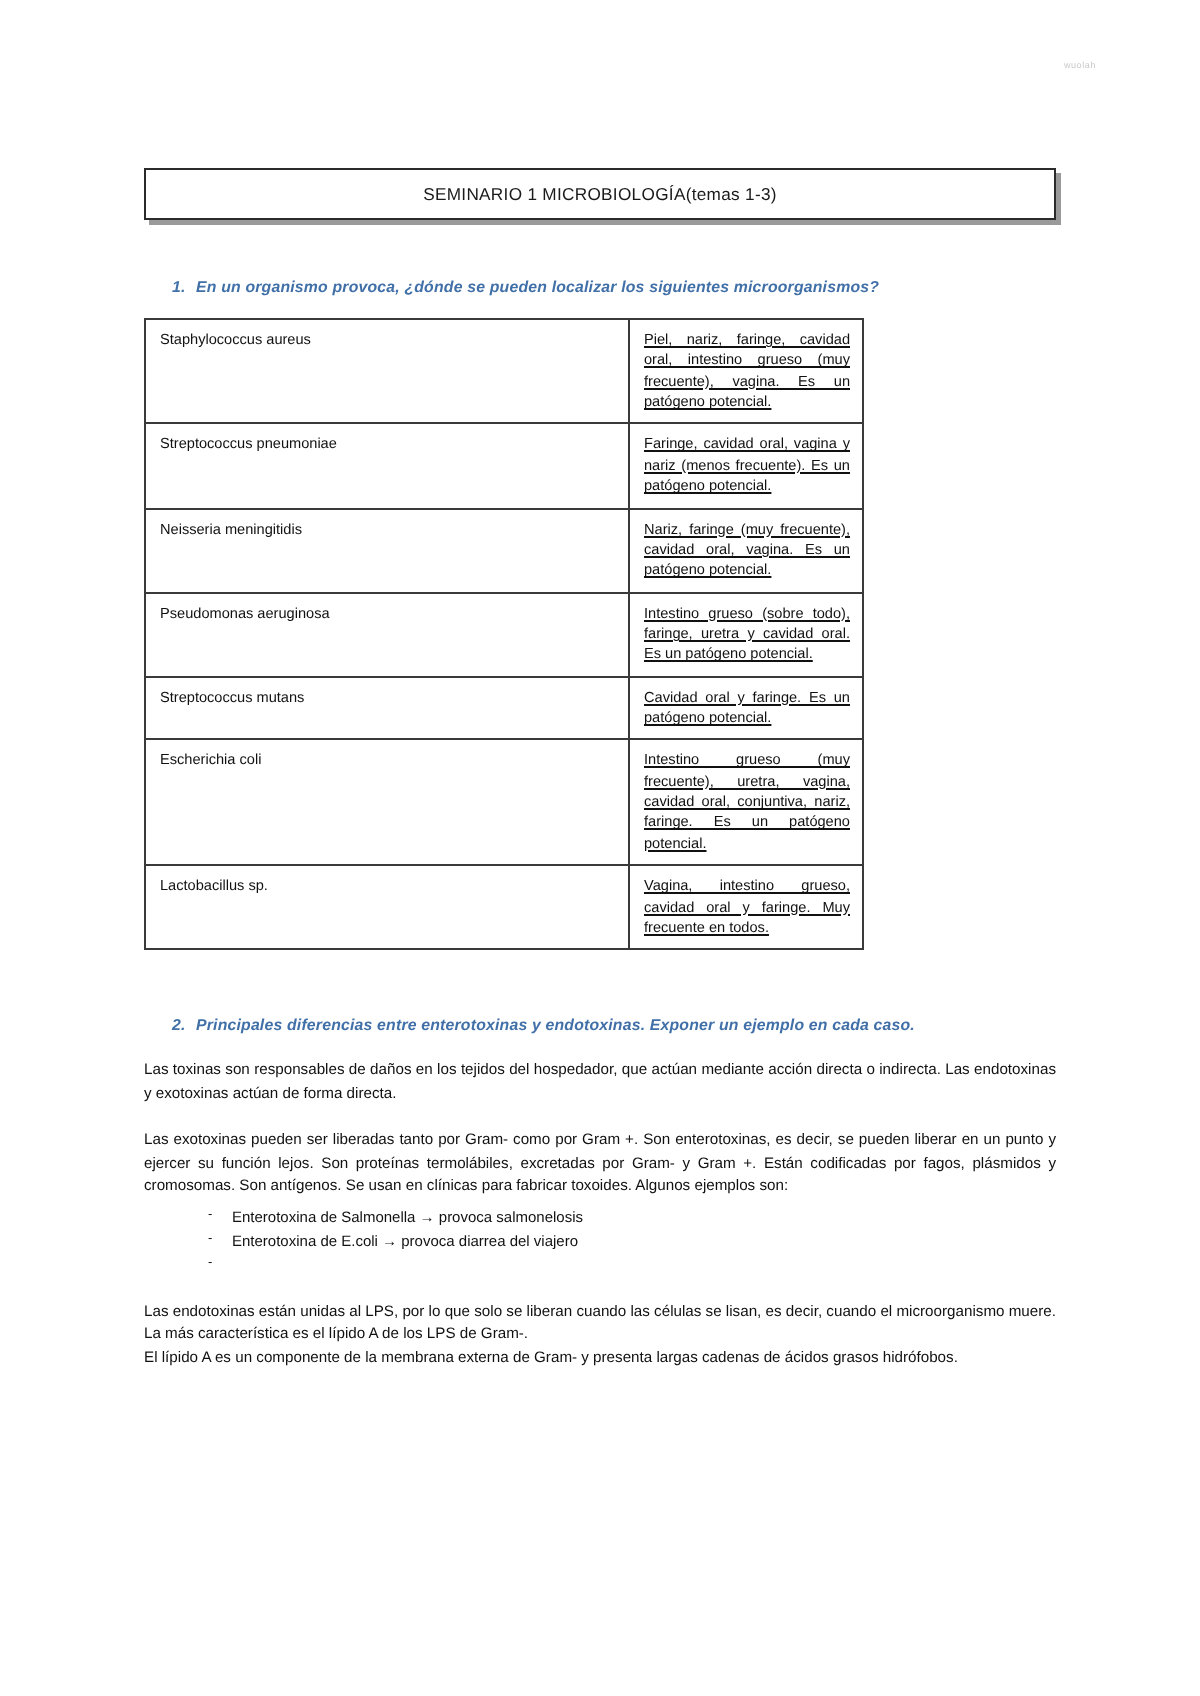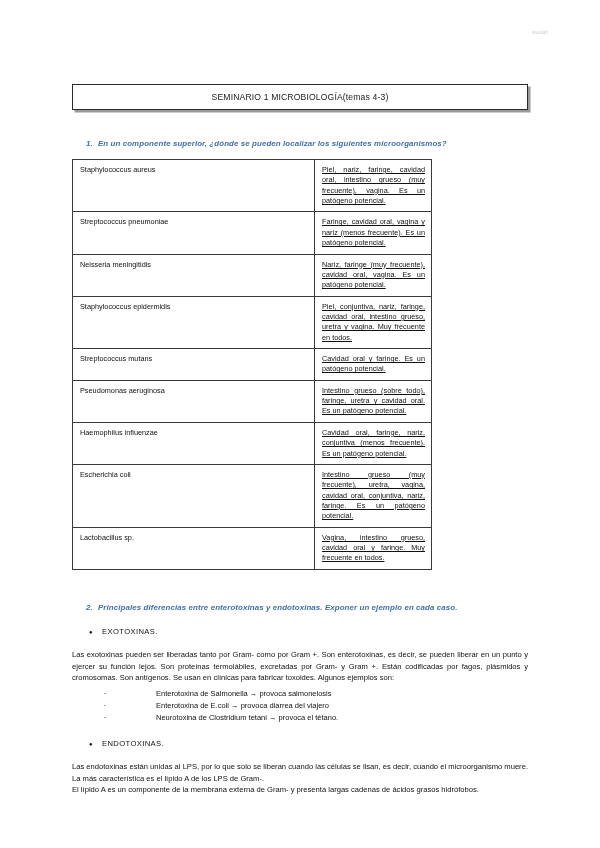--- a/index.html
+++ b/index.html
@@ -136,119 +136,102 @@
 
   
   .dash-list {
     margin-top: 4px;
   }
   .dash-item {
     display: flex;
     font-size: 7.5px;
     line-height: 1.62;
     color: #111111;
-    gap: 40px;
   }
   .dash-mark {
     width: 44px;
     flex: 0 0 44px;
     padding-left: 32px;
     box-sizing: border-box;
     font-size: 6.5px;
   }
 </style>
 </head>
 <body>
 
 <div class="page">
 
   <div class="watermark">wuolah</div>
 
   <div class="content">
 
     <div class="title-box">
-      <span class="title-text">SEMINARIO 1 MICROBIOLOGÍA(temas 4-3)</span>
+      <span class="title-text">SEMINARIO 1 MICROBIOLOGÍA(temas 1-3)</span>
     </div>
 
     <div class="q-heading" id="q1-heading">
       <span class="q-num">1.</span>
-      <span class="q-text">En un componente superior, ¿dónde se pueden localizar los siguientes microorganismos?</span>
+      <span class="q-text">En un organismo provoca, ¿dónde se pueden localizar los siguientes microorganismos?</span>
     </div>
 
     <table class="loc-table">
       <tbody>
         <tr>
           <td class="org">Staphylococcus aureus</td>
           <td class="loc">Piel, nariz, faringe, cavidad oral, intestino grueso (muy frecuente), vagina. Es un patógeno potencial.</td>
         </tr>
         <tr>
           <td class="org">Streptococcus pneumoniae</td>
           <td class="loc">Faringe, cavidad oral, vagina y nariz (menos frecuente). Es un patógeno potencial.</td>
         </tr>
         <tr>
           <td class="org">Neisseria meningitidis</td>
           <td class="loc">Nariz, faringe (muy frecuente), cavidad oral, vagina. Es un patógeno potencial.</td>
         </tr>
         <tr>
-          <td class="org">Staphylococcus epidermidis</td>
-          <td class="loc">Piel, conjuntiva, nariz, faringe, cavidad oral, intestino grueso, uretra y vagina. Muy frecuente en todos.</td>
+          <td class="org">Pseudomonas aeruginosa</td>
+          <td class="loc">Intestino grueso (sobre todo), faringe, uretra y cavidad oral. Es un patógeno potencial.</td>
         </tr>
         <tr>
           <td class="org">Streptococcus mutans</td>
           <td class="loc">Cavidad oral y faringe. Es un patógeno potencial.</td>
-        </tr>
-        <tr>
-          <td class="org">Pseudomonas aeruginosa</td>
-          <td class="loc">Intestino grueso (sobre todo), faringe, uretra y cavidad oral. Es un patógeno potencial.</td>
-        </tr>
-        <tr>
-          <td class="org">Haemophilus influenzae</td>
-          <td class="loc">Cavidad oral, faringe, nariz, conjuntiva (menos frecuente). Es un patógeno potencial.</td>
         </tr>
         <tr>
           <td class="org">Escherichia coli</td>
           <td class="loc">Intestino grueso (muy frecuente), uretra, vagina, cavidad oral, conjuntiva, nariz, faringe. Es un patógeno potencial.</td>
         </tr>
         <tr>
           <td class="org">Lactobacillus sp.</td>
           <td class="loc">Vagina, intestino grueso, cavidad oral y faringe. Muy frecuente en todos.</td>
         </tr>
       </tbody>
     </table>
 
     <div class="q-heading" id="q2-heading">
       <span class="q-num">2.</span>
       <span class="q-text">Principales diferencias entre enterotoxinas y endotoxinas. Exponer un ejemplo en cada caso.</span>
     </div>
 
-
-    <div class="bullet-item">
-      <span class="bullet-dot">●</span>
-      <span>EXOTOXINAS.</span>
-    </div>
+    <div class="para">Las toxinas son responsables de daños en los tejidos del hospedador, que actúan mediante acción directa o indirecta. Las endotoxinas y exotoxinas actúan de forma directa.</div>
+
 
     <div class="para">Las exotoxinas pueden ser liberadas tanto por Gram- como por Gram +. Son enterotoxinas, es decir, se pueden liberar en un punto y ejercer su función lejos. Son proteínas termolábiles, excretadas por Gram- y Gram +. Están codificadas por fagos, plásmidos y cromosomas. Son antígenos. Se usan en clínicas para fabricar toxoides. Algunos ejemplos son:</div>
 
     <div class="dash-list">
       <div class="dash-item">
         <span class="dash-mark">-</span>
         <span>Enterotoxina de Salmonella → provoca salmonelosis</span>
       </div>
       <div class="dash-item">
         <span class="dash-mark">-</span>
         <span>Enterotoxina de E.coli → provoca diarrea del viajero</span>
       </div>
       <div class="dash-item">
         <span class="dash-mark">-</span>
-        <span>Neurotoxina de Clostridium tetani → provoca el tétano.</span>
       </div>
     </div>
 
-    <div class="bullet-item">
-      <span class="bullet-dot">●</span>
-      <span>ENDOTOXINAS.</span>
-    </div>
 
     <div class="para">Las endotoxinas están unidas al LPS, por lo que solo se liberan cuando las células se lisan, es decir, cuando el microorganismo muere. La más característica es el lípido A de los LPS de Gram-.</div>
     <div class="para tight">El lípido A es un componente de la membrana externa de Gram- y presenta largas cadenas de ácidos grasos hidrófobos.</div>
 
   </div>
 </div>
 
 </body></html>

